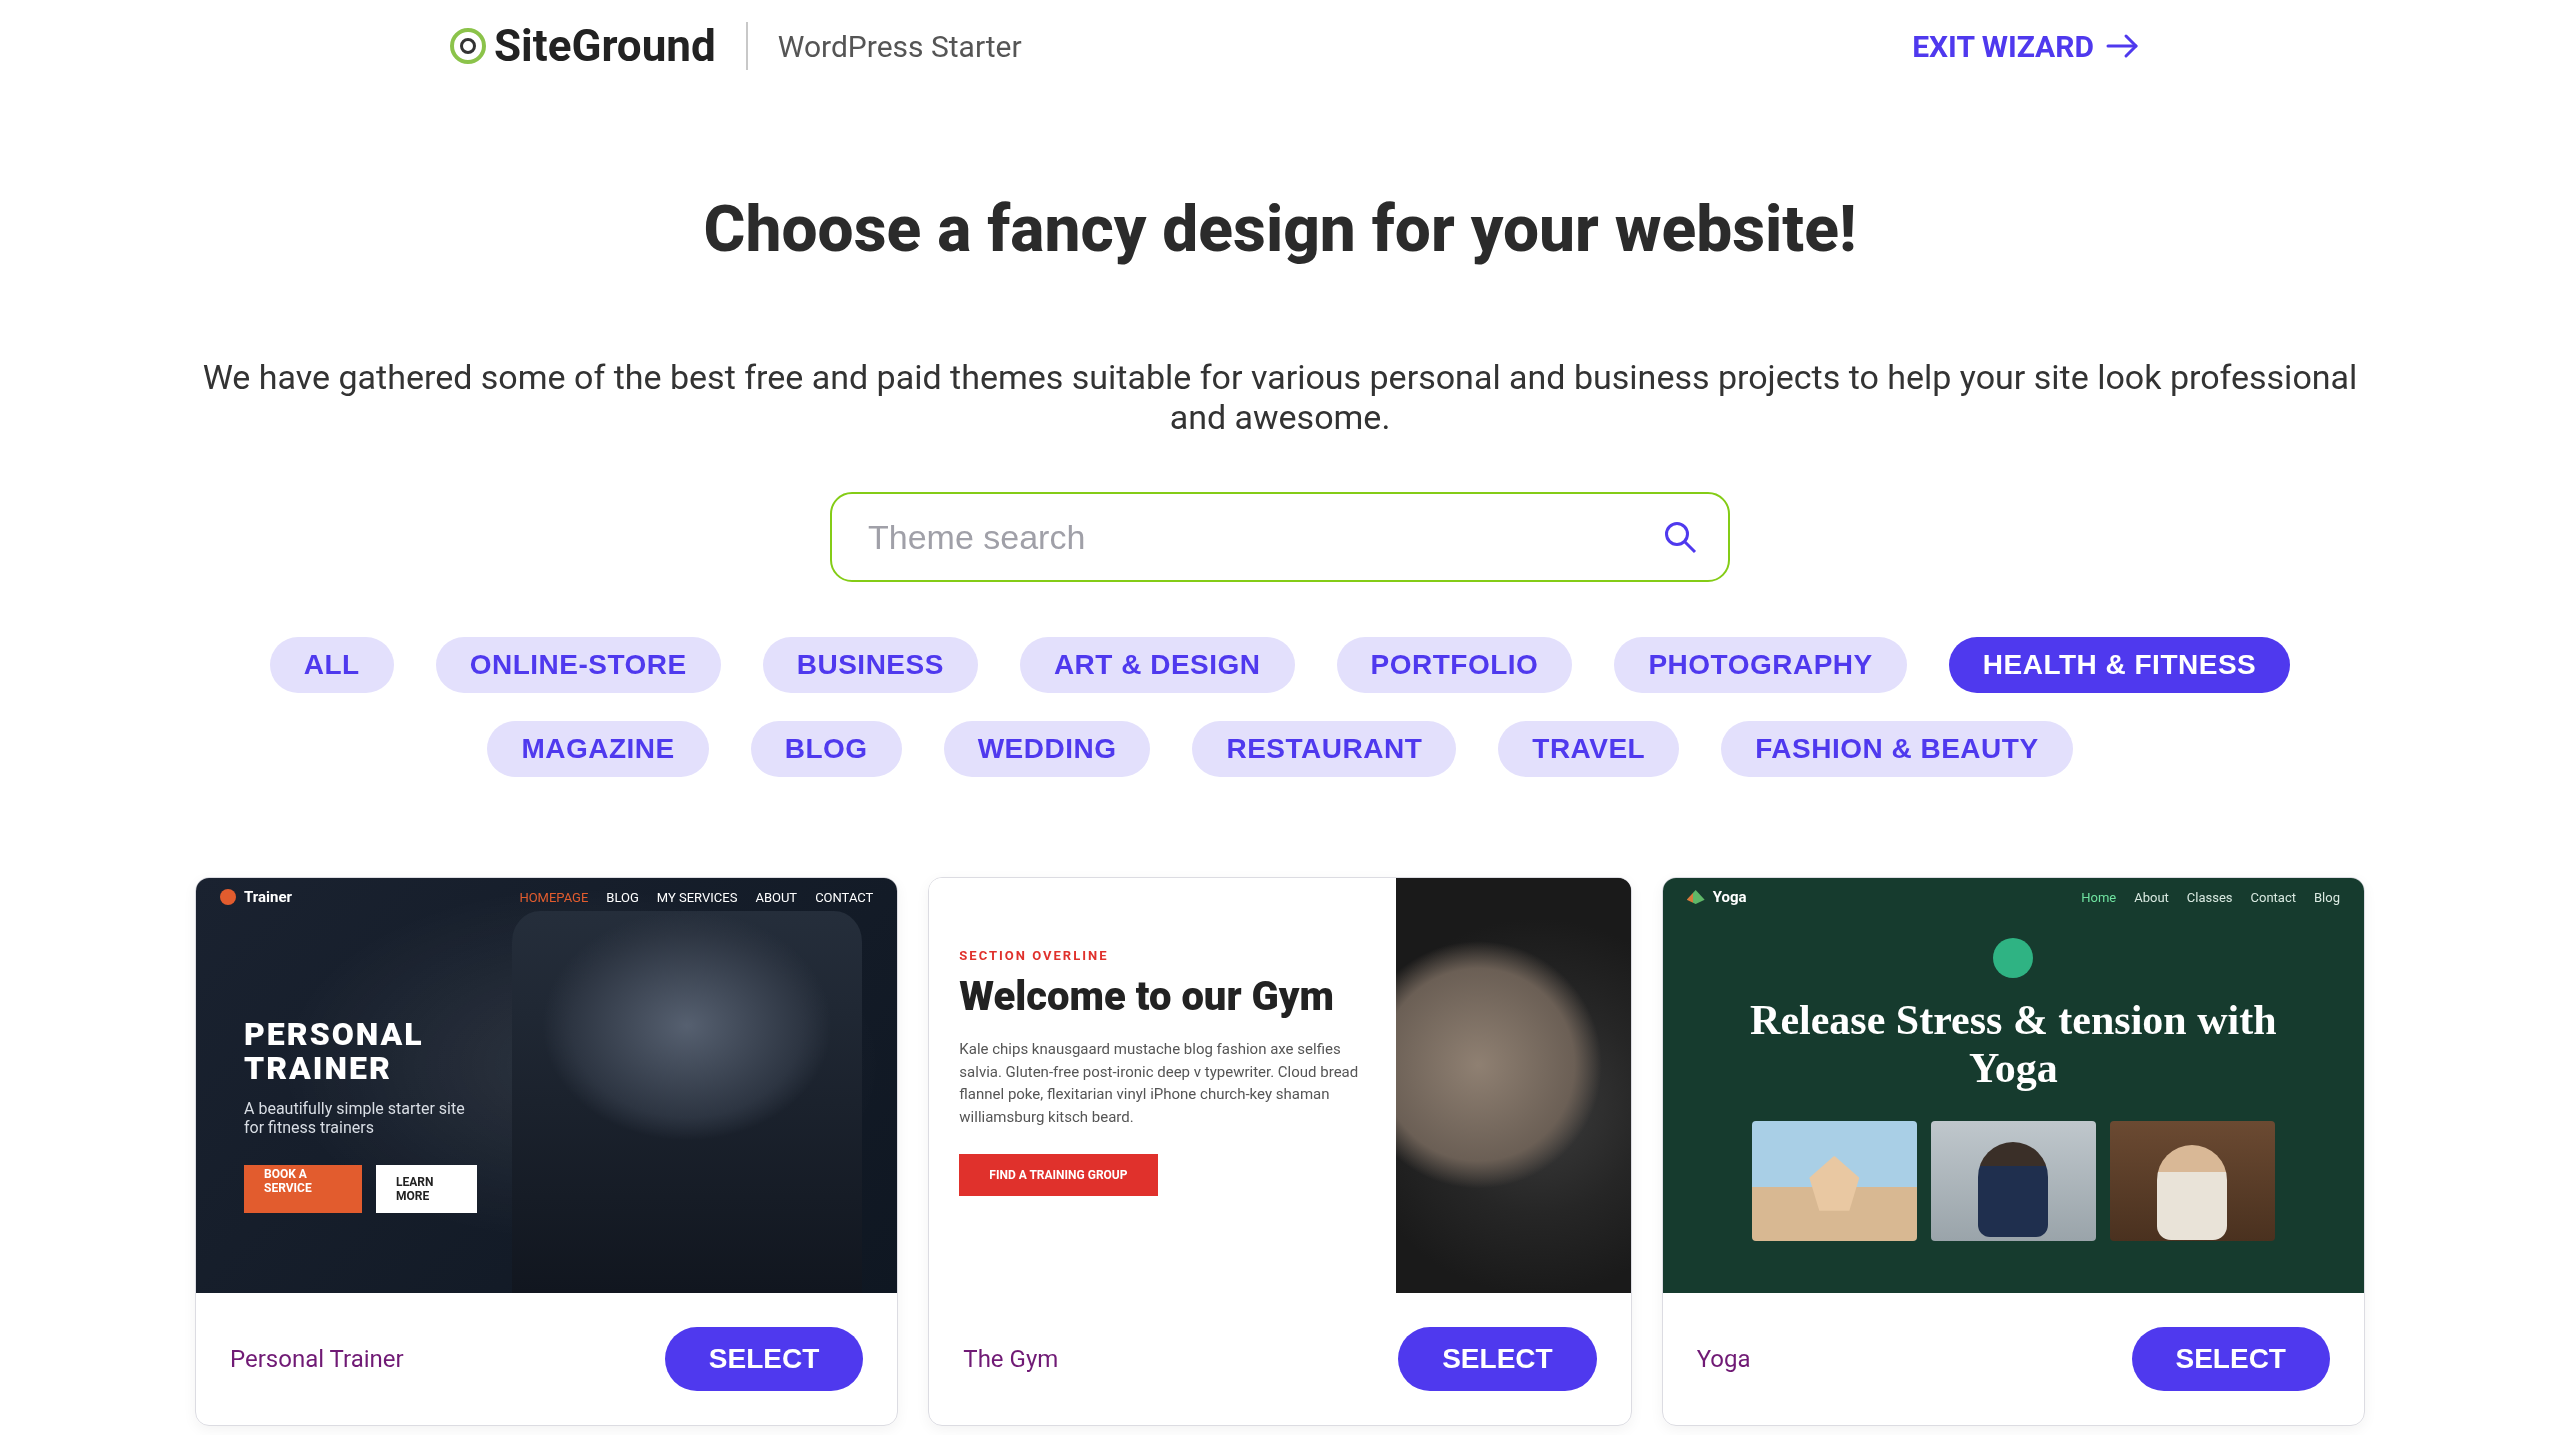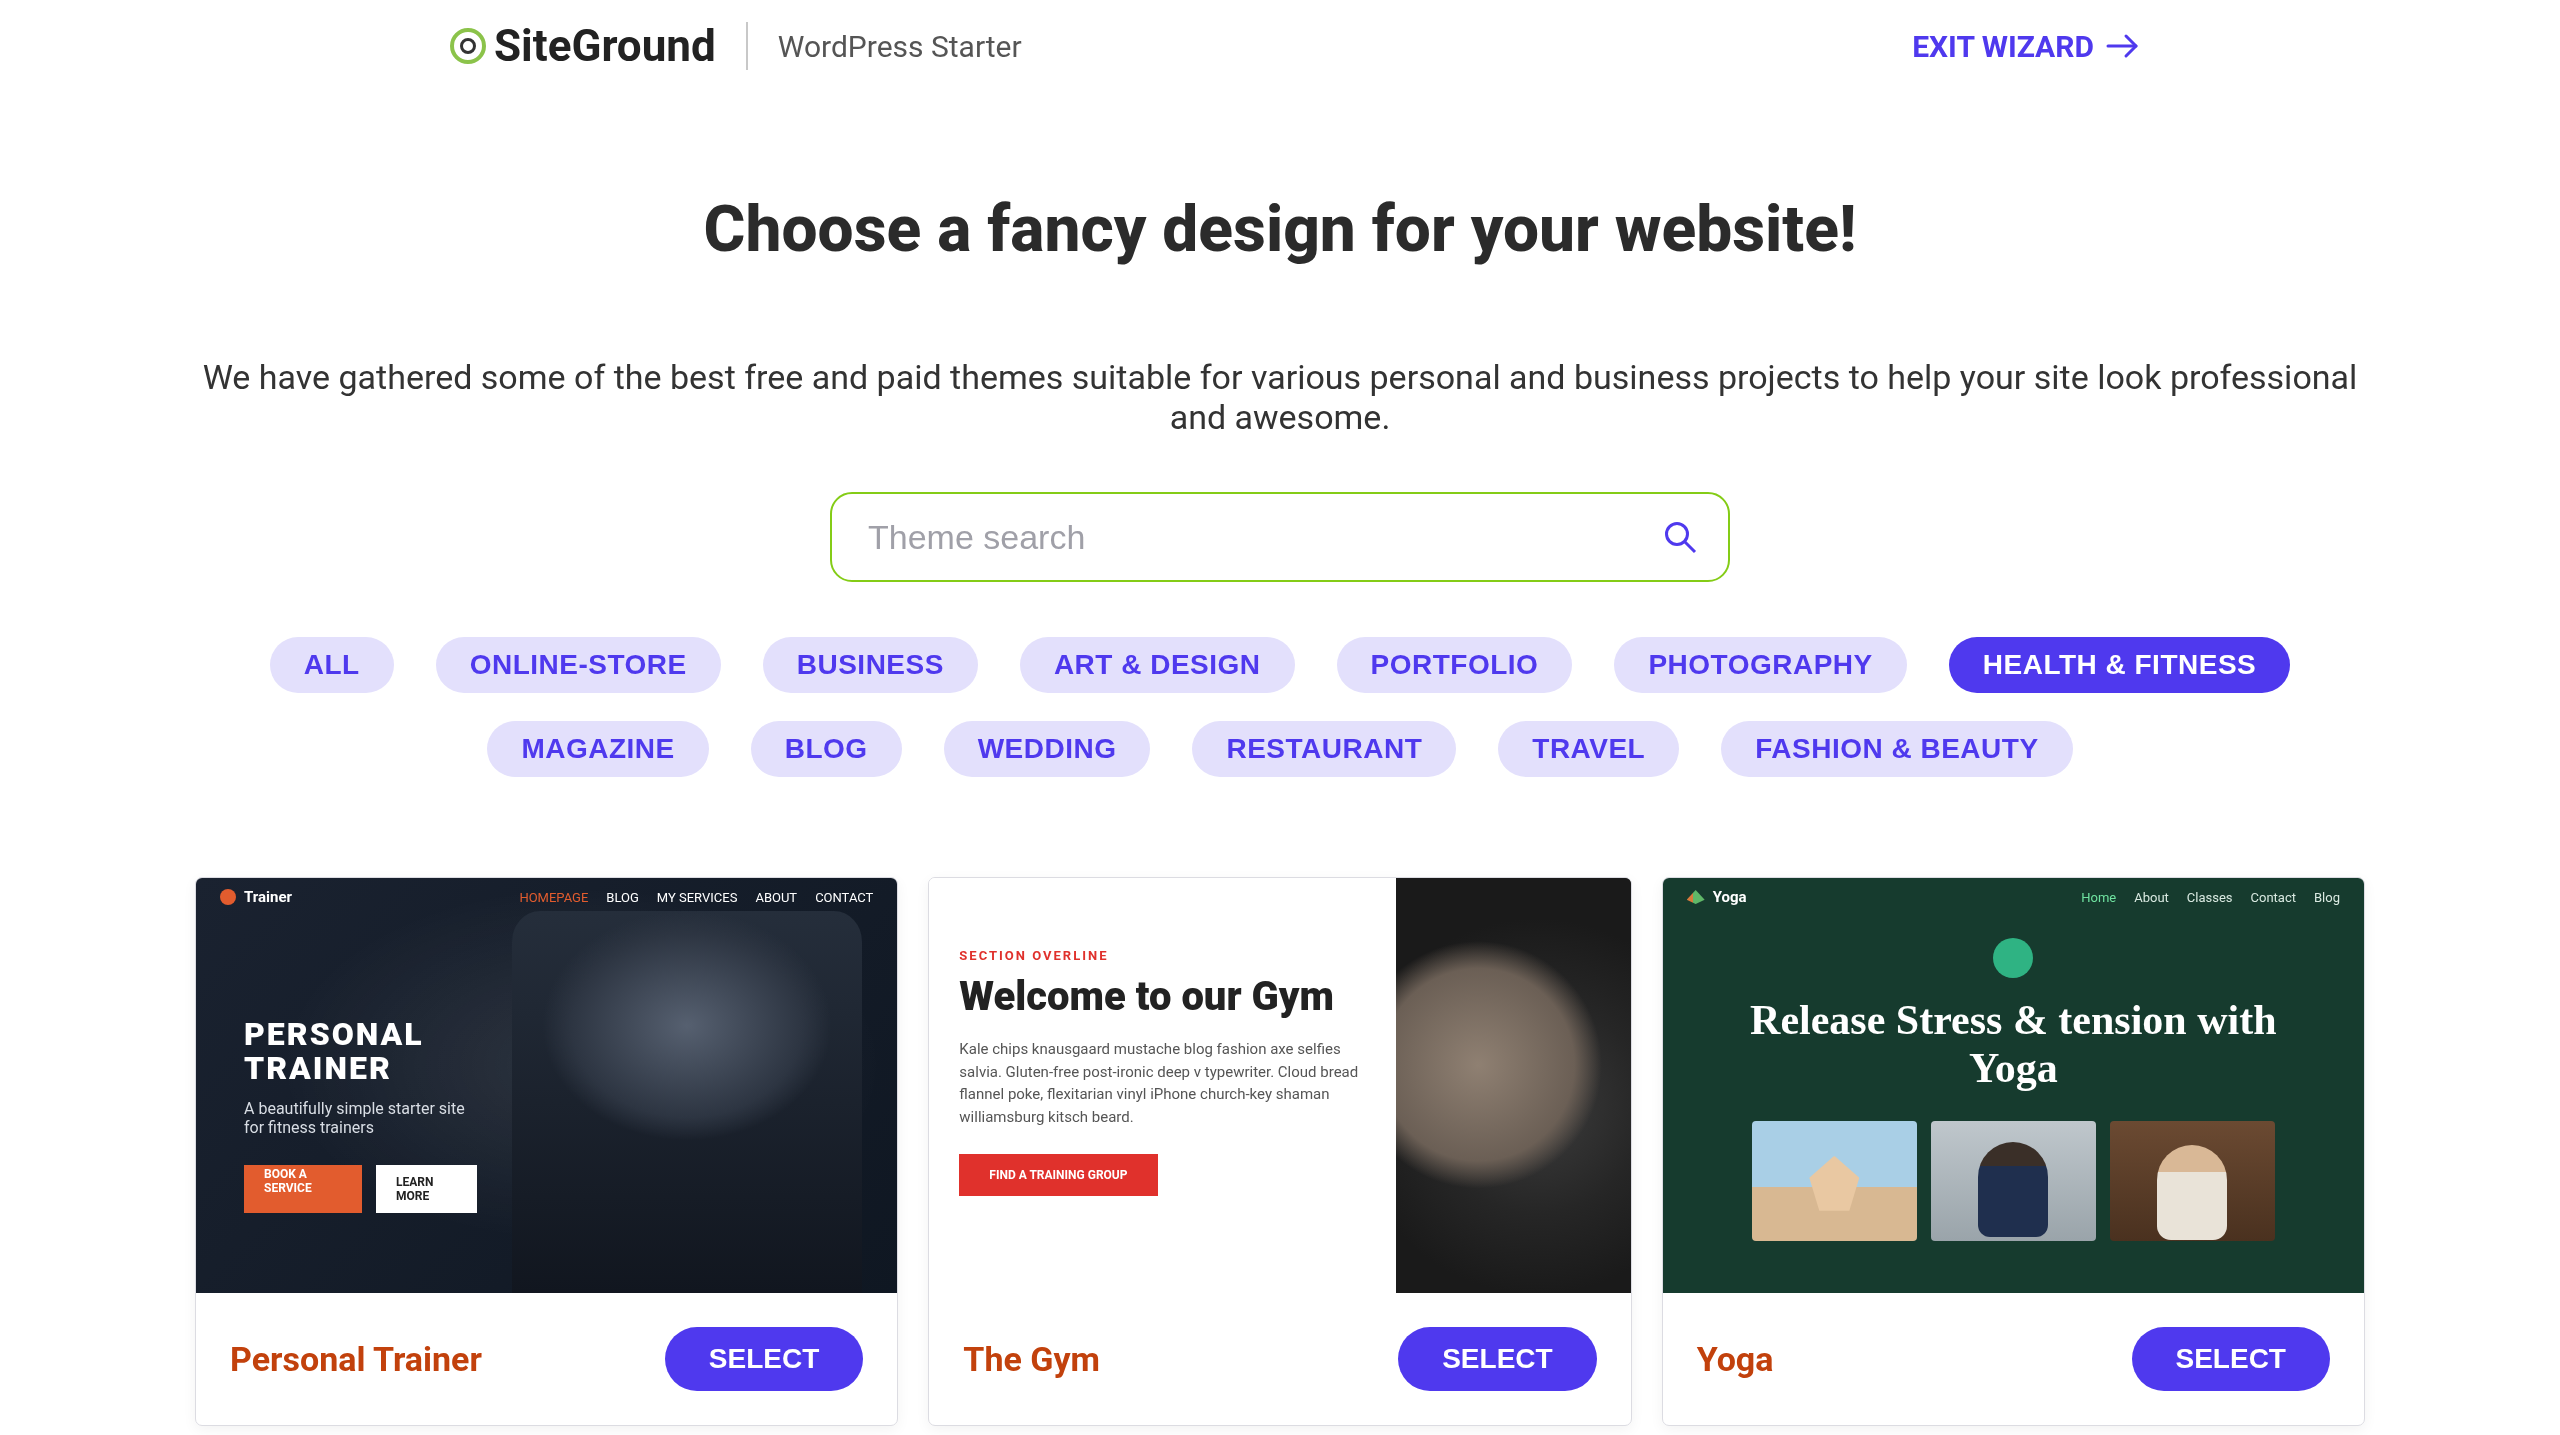--- a/index.html
+++ b/index.html
@@ -147,21 +147,21 @@
   
   .grid {
     display: flex;
     gap: 30px;
     margin-top: 100px;
     justify-content: center;
   }
   .card {
     width: 775px;
     border: 1px solid var(--border-gray);
-    border-radius: 7px;
+    border-radius: 14px;
     overflow: hidden;
     display: flex;
     flex-direction: column;
     box-shadow: 0 4px 14px rgba(0,0,0,0.05);
   }
   .thumb {
     height: 415px;
     position: relative;
     overflow: hidden;
   }
@@ -252,23 +252,22 @@
   .thumb.yoga .tile.t3::after { content:""; position:absolute; left:50%; top:20%; width:70px; height:95px; transform:translateX(-50%); background:linear-gradient(180deg,#d9b896 28%, #e9e3d8 28%); border-radius:35px 35px 14px 14px;}
 
   
   .card-footer {
     display: flex;
     align-items: center;
     justify-content: space-between;
     padding: 34px 34px;
   }
   .theme-name {
-    font-size: 34px;
-    color: #c2410c;
-    font-weight: bold;
+    font-size: 24px;
+    color: #701a75;
   }
   .select-btn {
     background: var(--brand-blue);
     color: #fff;
     font-size: 28px;
     font-weight: 800;
     padding: 16px 44px;
     border-radius: 999px;
     border: none;
     cursor: pointer;

